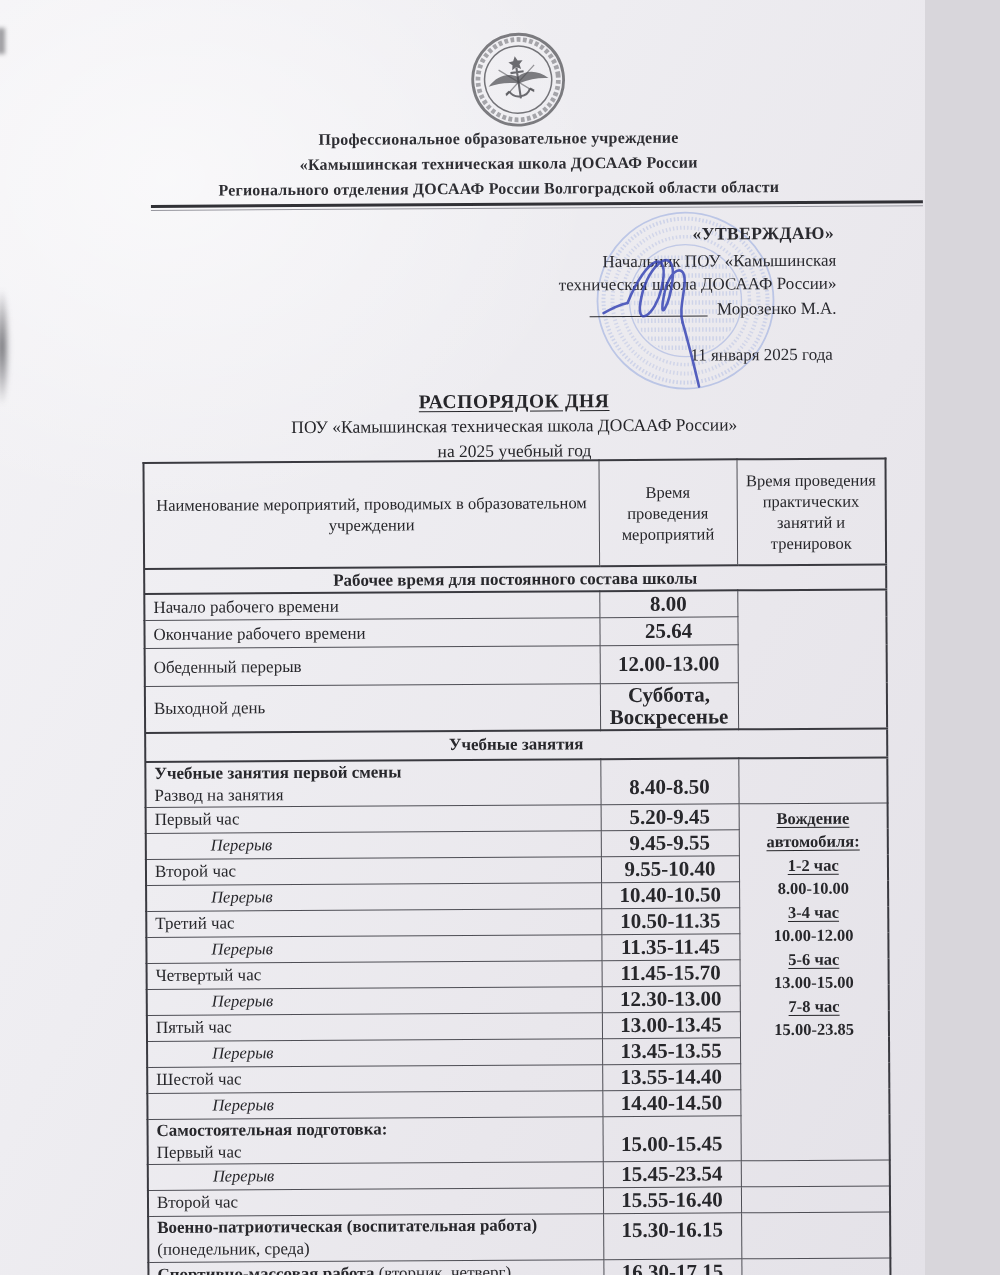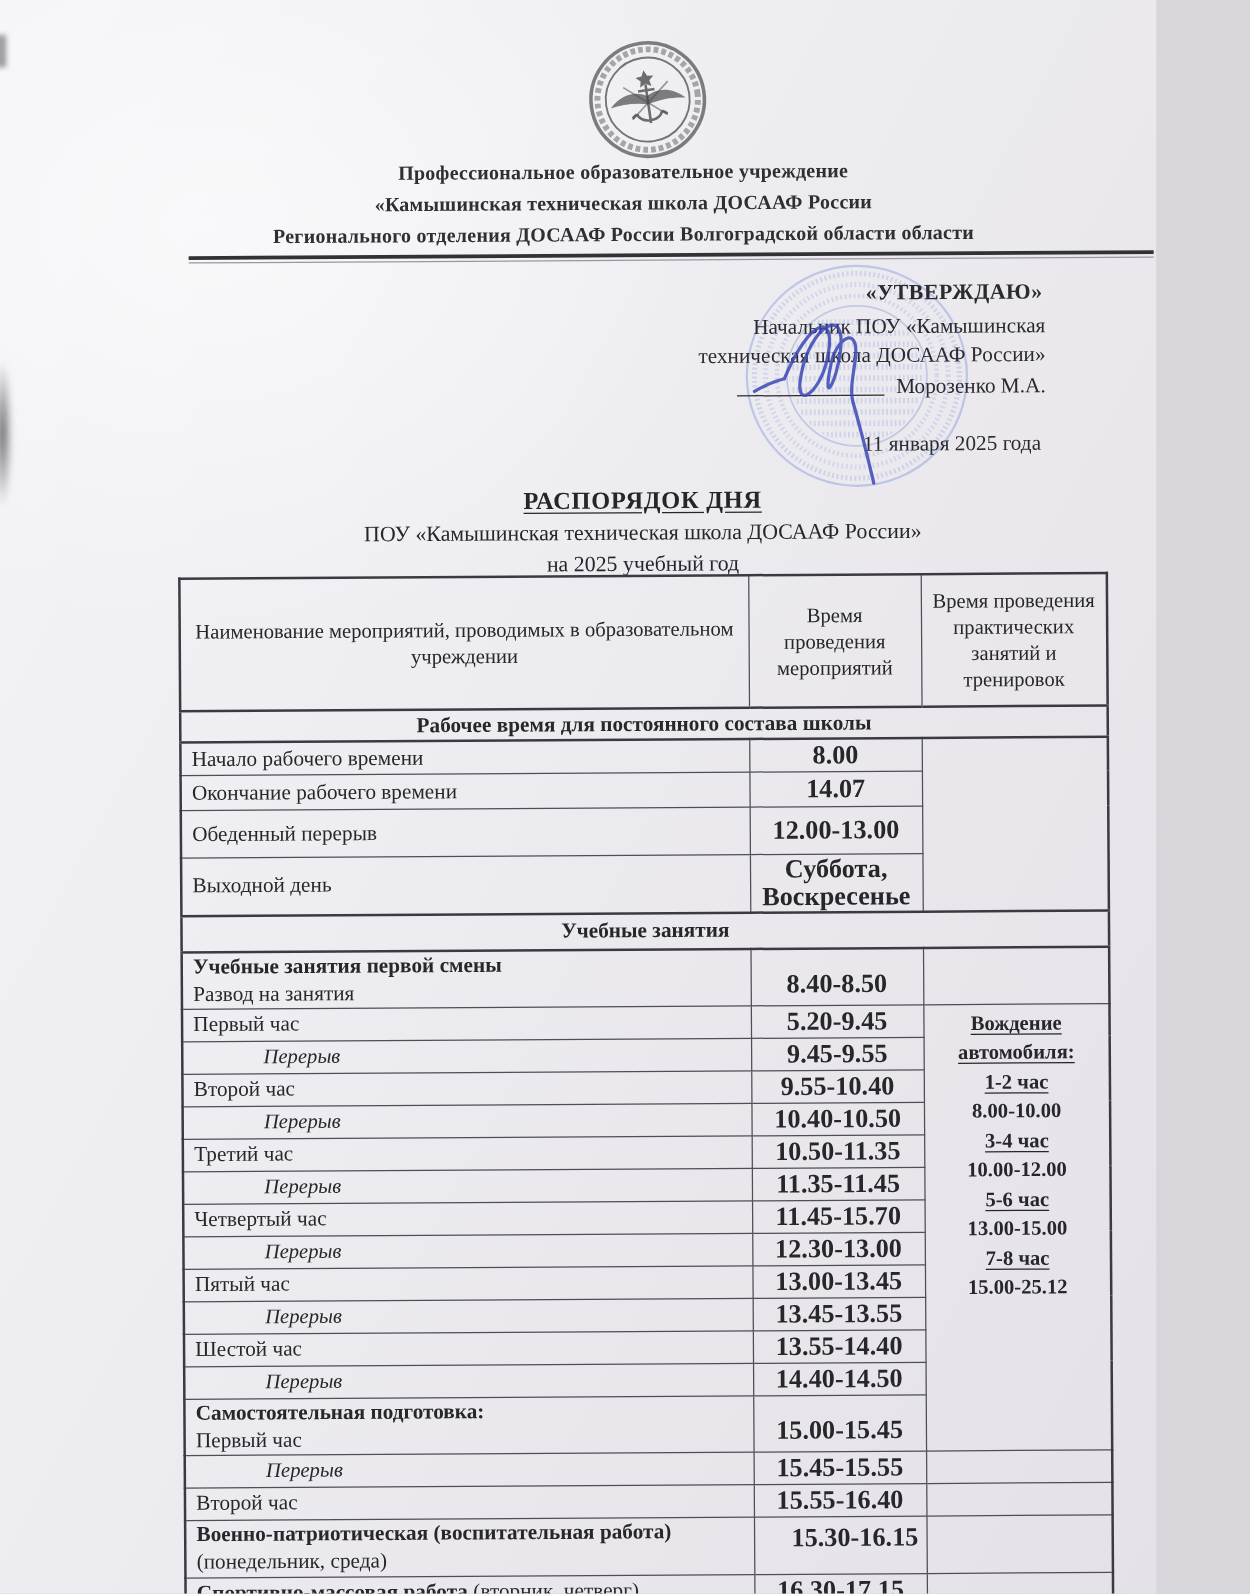--- a/index.html
+++ b/index.html
@@ -42,21 +42,21 @@
   .sched th,.sched td{border:1px solid #4e4e55;padding:0 6px;vertical-align:middle;}
   .sched{border:2px solid #3a3a40;}
   .sched th{font-weight:normal;font-size:16.5px;text-align:center;line-height:21px;
             border-bottom:2px solid #3a3a40;}
   tr.secrow td{border-top:2px solid #3a3a40;border-bottom:2px solid #3a3a40;
                font-weight:bold;text-align:center;font-size:17px;}
   td.name{text-align:left;padding-left:8px;}
   td.time{text-align:center;font-weight:bold;font-size:21px;}
   td.brk{font-style:italic;padding-left:64px;font-size:16.5px;}
   td.vbot{vertical-align:bottom;padding-bottom:4px;}
-  td.vtop{vertical-align:top;padding-top:4px;text-align:right;}
+  td.vtop{vertical-align:top;padding-top:4px;}
   .b{font-weight:bold;}
   td.drive{vertical-align:top;text-align:center;font-weight:bold;font-size:16.5px;
            line-height:23.5px;padding-top:3px;}
   .u{text-decoration:underline;text-underline-offset:2.5px;}
   .rh-hdr{height:106px}.rh-sec{height:25px}.rh-a{height:23px}.rh-b{height:28px}
   .rh-c{height:38px}.rh-d{height:46px}.rh-e{height:29px}.rh-f{height:40px}
   .rh-l{height:26px}.rh-s{height:42px}.rh-m{height:46px}.rh-t{height:25px}
   .two{line-height:22px;}
   
   .smudge{position:absolute;left:-6px;top:288px;width:16px;height:118px;
@@ -163,21 +163,21 @@
         <tr class="secrow rh-sec">
           <td colspan="3">Рабочее время для постоянного состава школы</td>
         </tr>
         <tr class="rh-a">
           <td class="name">Начало рабочего времени</td>
           <td class="time">8.00</td>
           <td rowspan="4"></td>
         </tr>
         <tr class="rh-b">
           <td class="name">Окончание рабочего времени</td>
-          <td class="time">14.07</td>
+          <td class="time">25.64</td>
         </tr>
         <tr class="rh-c">
           <td class="name">Обеденный перерыв</td>
           <td class="time">12.00-13.00</td>
         </tr>
         <tr class="rh-d">
           <td class="name">Выходной день</td>
           <td class="time two">
             <div>Суббота,</div>
             <div>Воскресенье</div>
@@ -203,21 +203,21 @@
           <td class="drive" rowspan="13">
             <div class="u">Вождение</div>
             <div class="u">автомобиля:</div>
             <div class="u">1-2 час</div>
             <div>8.00-10.00</div>
             <div class="u">3-4 час</div>
             <div>10.00-12.00</div>
             <div class="u">5-6 час</div>
             <div>13.00-15.00</div>
             <div class="u">7-8 час</div>
-            <div>15.00-25.12</div>
+            <div>15.00-23.85</div>
           </td>
         </tr>
         <tr class="rh-l">
           <td class="name brk">Перерыв</td>
           <td class="time">9.45-9.55</td>
         </tr>
         <tr class="rh-l">
           <td class="name">Второй час</td>
           <td class="time">9.55-10.40</td>
         </tr>
@@ -260,21 +260,21 @@
         <tr class="rh-s">
           <td class="name two">
             <div class="b">Самостоятельная подготовка:</div>
             <div>Первый час</div>
           </td>
           <td class="time vbot">15.00-15.45</td>
         </tr>
 
         <tr class="rh-t">
           <td class="name brk">Перерыв</td>
-          <td class="time">15.45-15.55</td>
+          <td class="time">15.45-23.54</td>
           <td></td>
         </tr>
         <tr class="rh-t">
           <td class="name">Второй час</td>
           <td class="time">15.55-16.40</td>
           <td></td>
         </tr>
         <tr class="rh-m">
           <td class="name two">
             <div class="b">Военно-патриотическая (воспитательная работа)</div>

